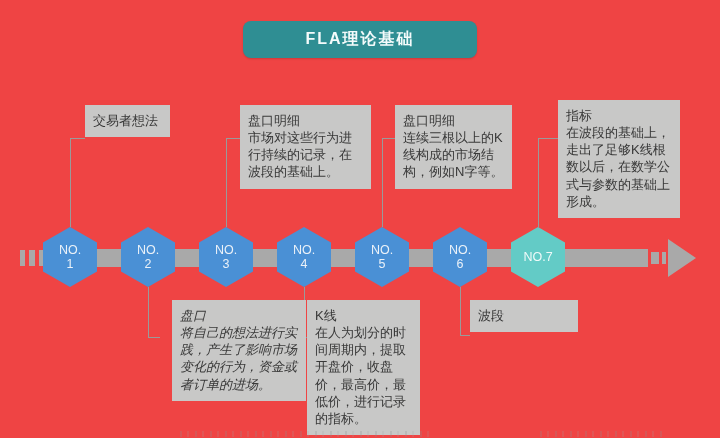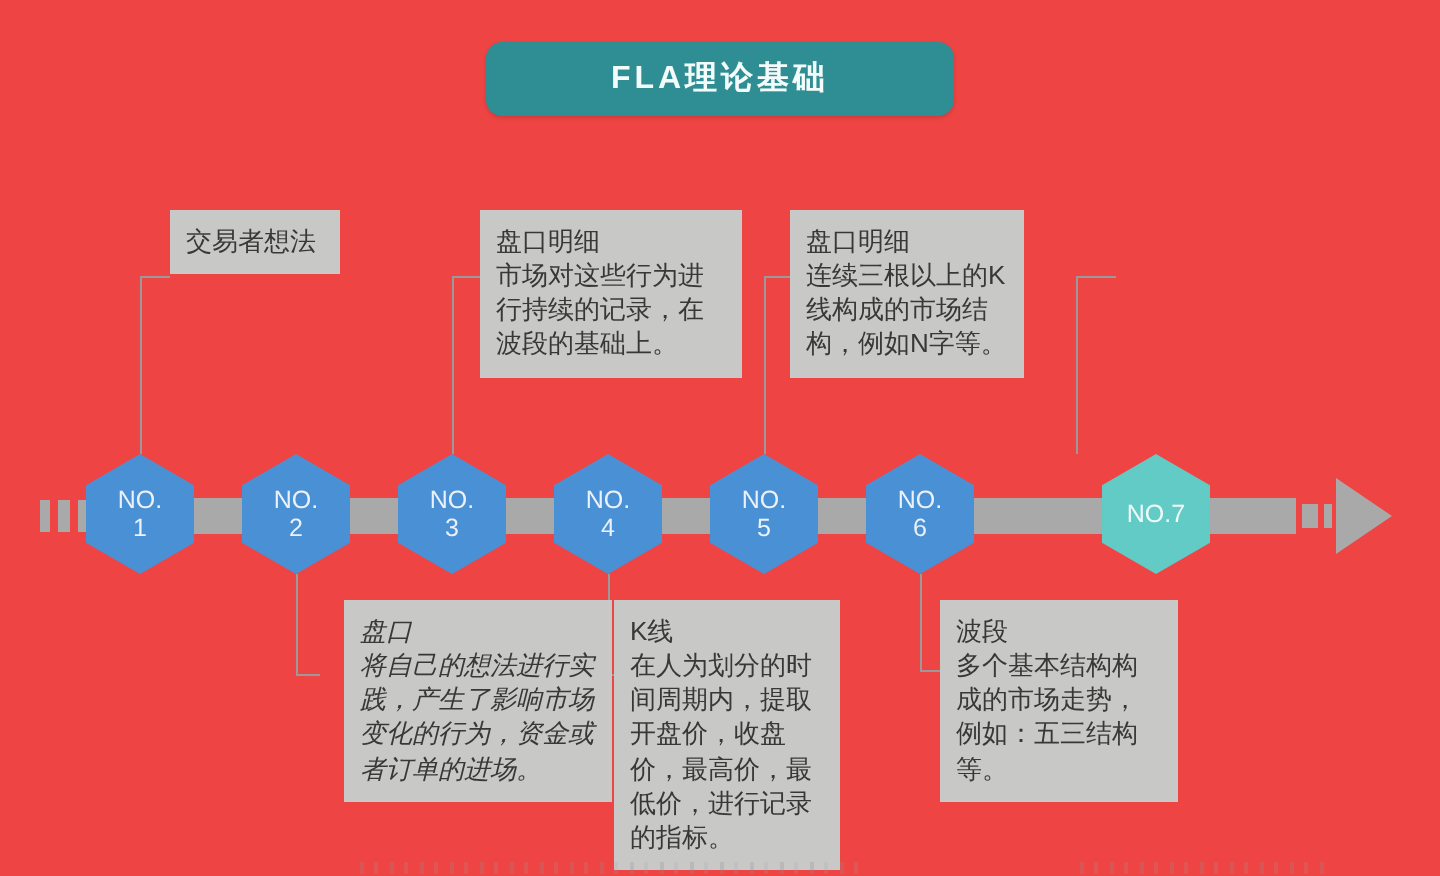--- a/index.html
+++ b/index.html
@@ -33,37 +33,37 @@
     border-top:19px solid transparent;border-bottom:19px solid transparent;
   }
   
   .hex{
     position:absolute;top:227px;width:54px;height:60px;
     background:#4a90d5;
     clip-path:polygon(50% 0%,100% 26%,100% 74%,50% 100%,0% 74%,0% 26%);
     display:flex;flex-direction:column;align-items:center;justify-content:center;
     color:#eaf1f8;font-size:12.5px;line-height:1.15;text-align:center;
   }
-  .hex.teal{background:#63cbc6;color:#effaf9;margin-left:40px;}
+  .hex.teal{background:#63cbc6;color:#effaf9;}
   .hex .l1,.hex .l2{display:block;}
   .n1{left:43px;} .n2{left:121px;} .n3{left:199px;} .n4{left:277px;}
   .n5{left:355px;} .n6{left:433px;} .n7{left:511px;} .n8{left:589px;}
   
   .note{
     position:absolute;background:#c8c8c7;color:#383838;
     font-size:13px;line-height:1.32;padding:7px 8px 8px 8px;box-sizing:border-box;
   }
   .note .term{white-space:pre-line;}
   .t1{left:85px;top:105px;width:85px;}
   .t2{left:240px;top:105px;width:131px;}
   .t3{left:395px;top:105px;width:117px;}
   .t4{left:558px;top:100px;width:122px;}
   .b1{left:172px;top:300px;width:134px;font-style:italic;}
   .b2{left:307px;top:300px;width:113px;}
-  .b3{left:470px;top:300px;width:119px;}
+  .b3{left:470px;top:300px;width:108px;}
   
   .conn{position:absolute;background:#9a9a9a;}
   .c1v{left:70px;top:138px;width:1px;height:89px;}
   .c1h{left:70px;top:138px;width:15px;height:1px;}
   .c3v{left:226px;top:138px;width:1px;height:89px;}
   .c3h{left:226px;top:138px;width:14px;height:1px;}
   .c5v{left:382px;top:138px;width:1px;height:89px;}
   .c5h{left:382px;top:138px;width:13px;height:1px;}
   .c7v{left:538px;top:138px;width:1px;height:89px;}
   .c7h{left:538px;top:138px;width:20px;height:1px;}
@@ -147,30 +147,33 @@
     <div class="term">交易者想法</div>
   </div>
   <div class="note t2">
     <div class="term">盘口明细</div>
     <div class="desc">市场对这些行为进行持续的记录，在波段的基础上。</div>
   </div>
   <div class="note t3">
     <div class="term">盘口明细</div>
     <div class="desc">连续三根以上的K线构成的市场结构，例如N字等。</div>
   </div>
+  <div class="note t4">
+    <div class="term">指标</div>
+    <div class="desc">在波段的基础上，走出了足够K线根数以后，在数学公式与参数的基础上形成。</div>
+  </div>
 
   <div class="note b1">
     <div class="term">盘口</div>
     <div class="desc">将自己的想法进行实践，产生了影响市场变化的行为，资金或者订单的进场。</div>
   </div>
   <div class="note b2">
     <div class="term">K线</div>
     <div class="desc">在人为划分的时间周期内，提取开盘价，收盘价，最高价，最低价，进行记录的指标。</div>
   </div>
   <div class="note b3">
     <div class="term">波段</div>
-    <div class="desc">多个基本结构构成的市场走势，例如：五三结构等。</div>
   </div>
 
   <div class="cutoff f1"></div>
   <div class="cutoff f2"></div>
 
 </div>
 
 </body></html>

